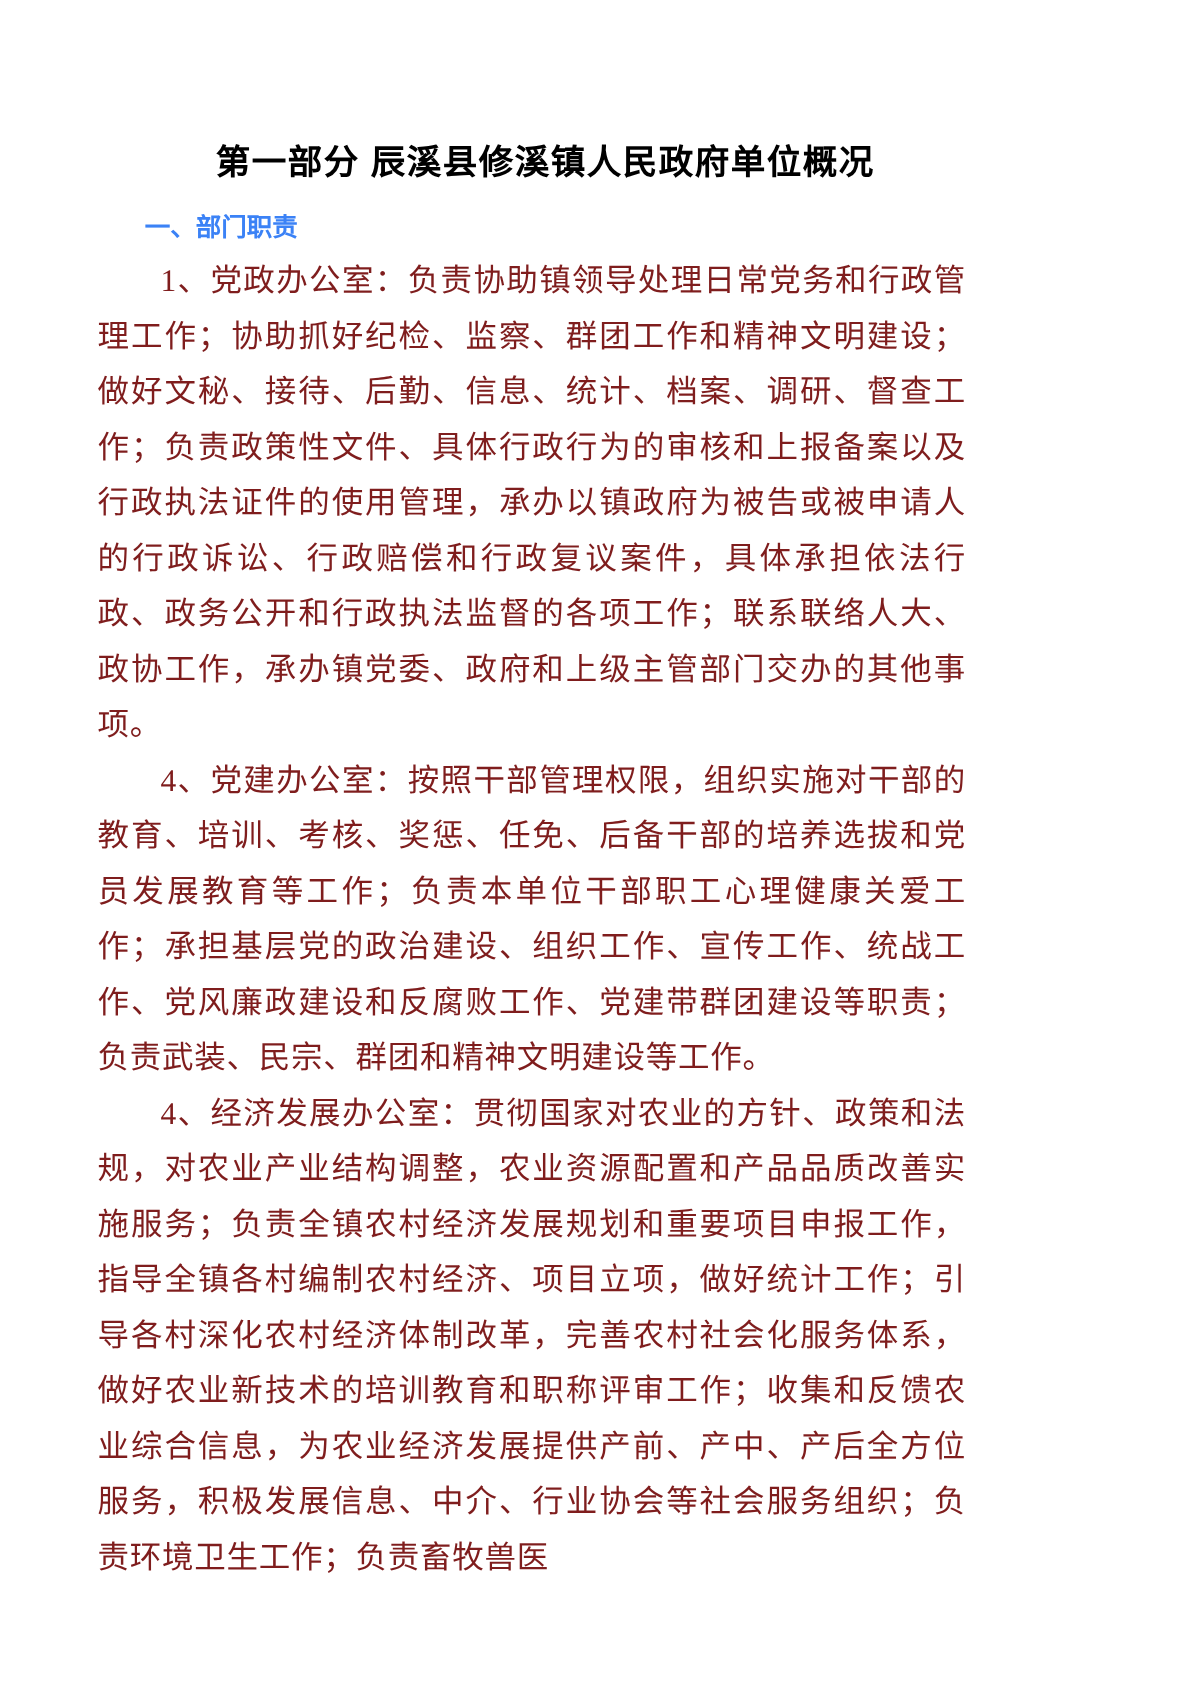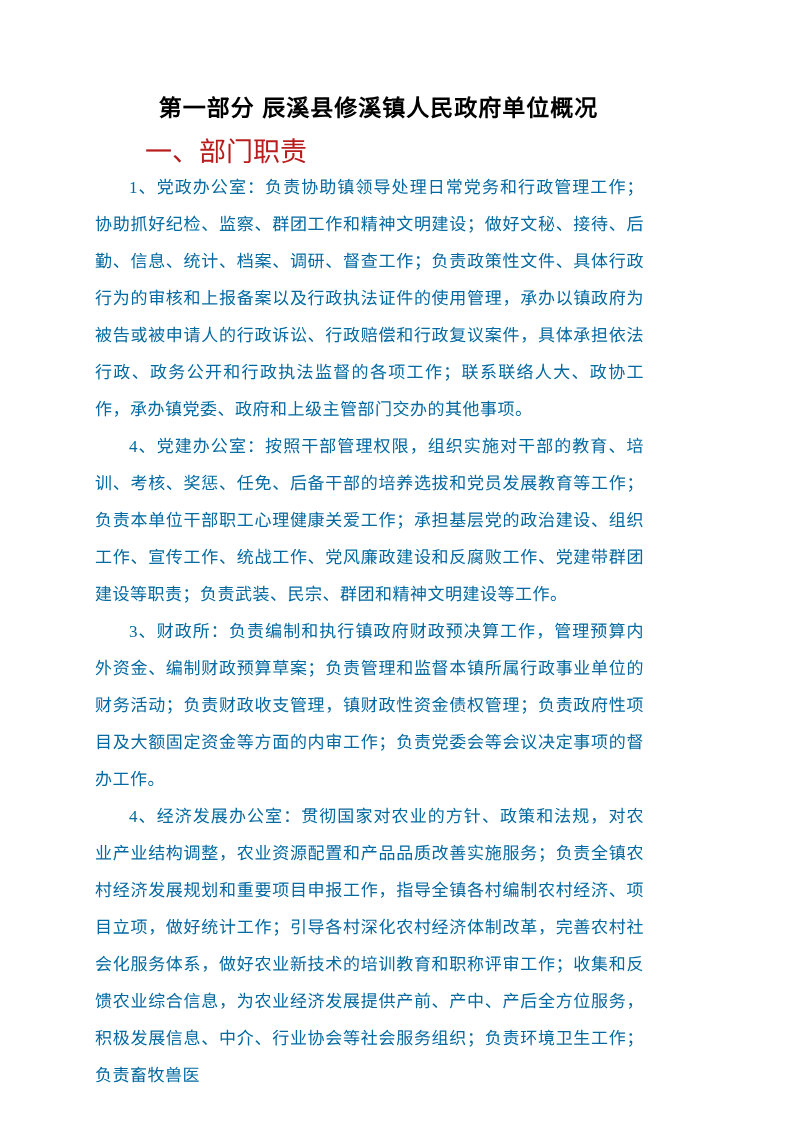--- a/index.html
+++ b/index.html
@@ -6,69 +6,68 @@
     margin: 0;
     padding: 0;
     background: #ffffff;
   }
   .page {
     position: relative;
     width: 736px;
     height: 1122px;
     background: #ffffff;
     box-sizing: border-box;
-    padding: 93px 92px 0 95px;
+    padding: 93px 92px 0 65px;
     overflow: hidden;
     color: #000000;
   }
   .doc-title {
     margin: 0;
     padding: 0 0 0 18px;
     text-align: center;
     font-family: "Liberation Sans", "DejaVu Sans", sans-serif;
     font-weight: bold;
     font-size: 23px;
     line-height: 30px;
     letter-spacing: 1px;
     color: #000000;
   }
   .section-heading {
     margin: 16px 0 0 0;
     padding: 0;
     text-indent: 1.85em;
     font-family: "Liberation Sans", "DejaVu Sans", sans-serif;
-    font-weight: normal;
-    font-size: 27px;
+    font-weight: bold;
+    font-size: 17px;
     line-height: 26px;
-    color: #b91c1c;
+    color: #3b82f6;
   }
   .body-text {
     margin-top: 4px;
   }
   .body-text p {
     margin: 0;
     padding: 0;
     font-family: "Liberation Serif", "DejaVu Serif", serif;
-    font-size: 17px;
+    font-size: 21px;
     line-height: 37px;
     text-align: justify;
     text-justify: inter-character;
     text-indent: 2em;
     letter-spacing: 0.5px;
-    color: #0369a1;
+    color: #7f1d1d;
     word-break: break-all;
   }
 </style>
 </head>
 <body>
 
 <div class="page">
   <h1 class="doc-title">第一部分 辰溪县修溪镇人民政府单位概况</h1>
 
   <h2 class="section-heading">一、部门职责</h2>
 
   <div class="body-text">
     <p>1、党政办公室：负责协助镇领导处理日常党务和行政管理工作；协助抓好纪检、监察、群团工作和精神文明建设；做好文秘、接待、后勤、信息、统计、档案、调研、督查工作；负责政策性文件、具体行政行为的审核和上报备案以及行政执法证件的使用管理，承办以镇政府为被告或被申请人的行政诉讼、行政赔偿和行政复议案件，具体承担依法行政、政务公开和行政执法监督的各项工作；联系联络人大、政协工作，承办镇党委、政府和上级主管部门交办的其他事项。</p>
     <p>4、党建办公室：按照干部管理权限，组织实施对干部的教育、培训、考核、奖惩、任免、后备干部的培养选拔和党员发展教育等工作；负责本单位干部职工心理健康关爱工作；承担基层党的政治建设、组织工作、宣传工作、统战工作、党风廉政建设和反腐败工作、党建带群团建设等职责；负责武装、民宗、群团和精神文明建设等工作。</p>
-    <p>3、财政所：负责编制和执行镇政府财政预决算工作，管理预算内外资金、编制财政预算草案；负责管理和监督本镇所属行政事业单位的财务活动；负责财政收支管理，镇财政性资金债权管理；负责政府性项目及大额固定资金等方面的内审工作；负责党委会等会议决定事项的督办工作。</p>
     <p>4、经济发展办公室：贯彻国家对农业的方针、政策和法规，对农业产业结构调整，农业资源配置和产品品质改善实施服务；负责全镇农村经济发展规划和重要项目申报工作，指导全镇各村编制农村经济、项目立项，做好统计工作；引导各村深化农村经济体制改革，完善农村社会化服务体系，做好农业新技术的培训教育和职称评审工作；收集和反馈农业综合信息，为农业经济发展提供产前、产中、产后全方位服务，积极发展信息、中介、行业协会等社会服务组织；负责环境卫生工作；负责畜牧兽医</p>
   </div>
 </div>
 
 </body></html>

